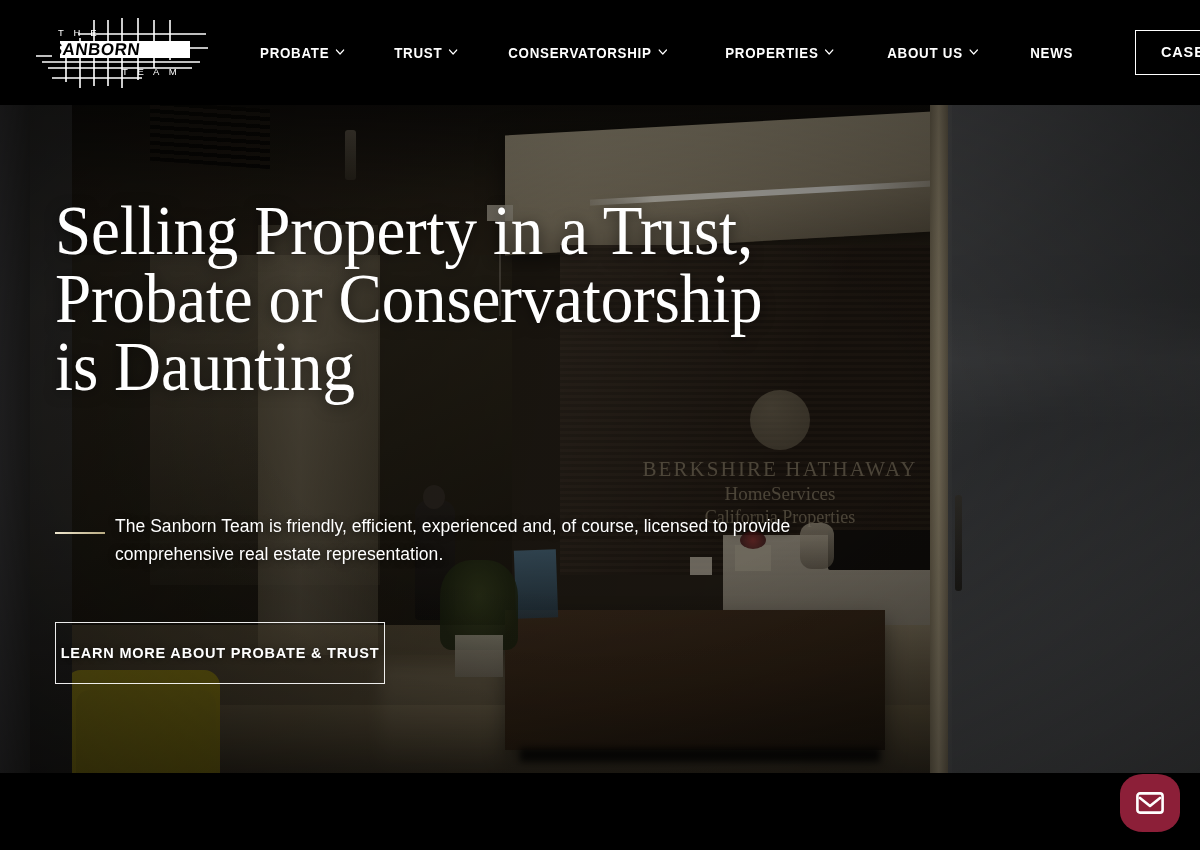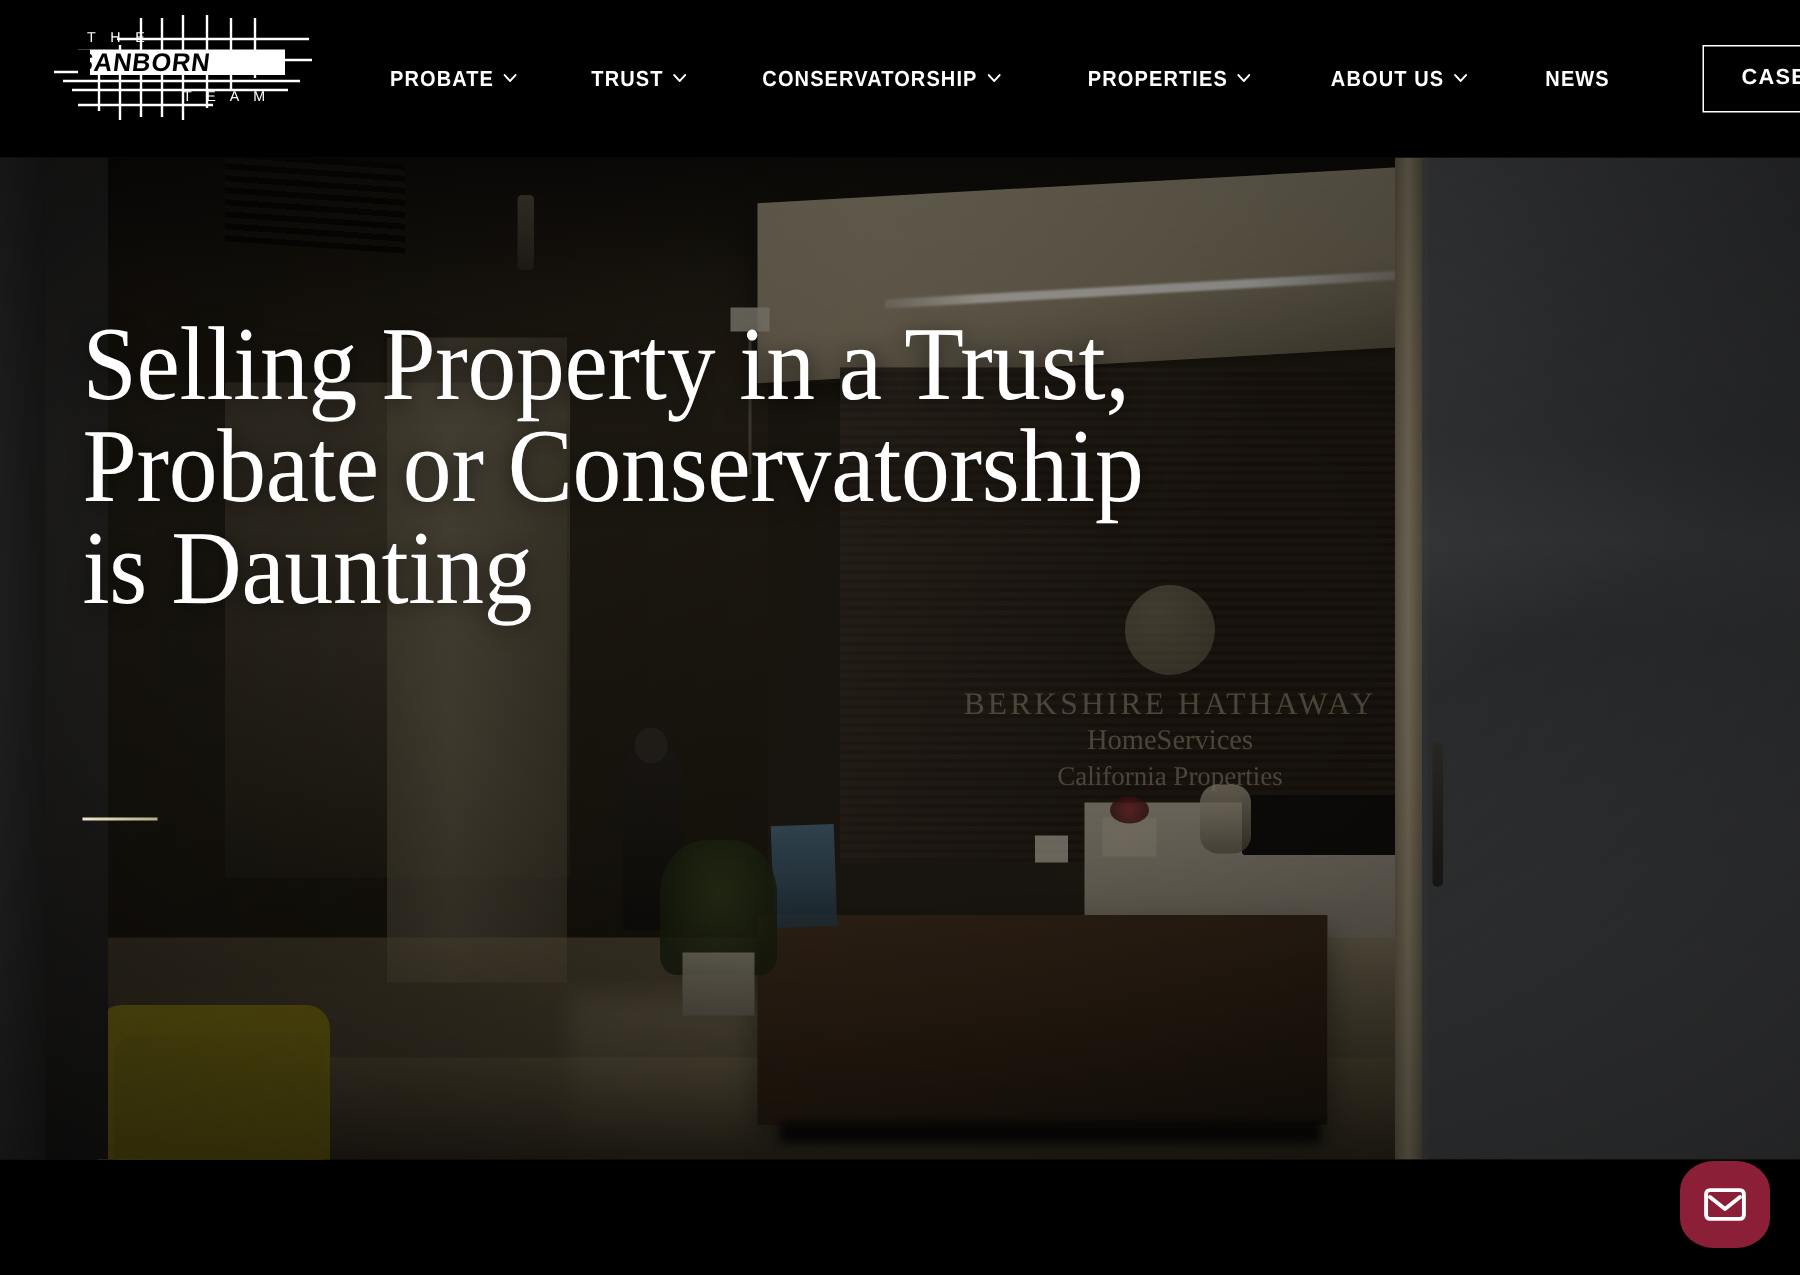--- a/index.html
+++ b/index.html
@@ -6,21 +6,21 @@
   * { margin:0; padding:0; box-sizing:border-box; }
   html,body{ width:1200px; height:850px; overflow:hidden; background:#000; }
   body{ font-family:"Liberation Sans", sans-serif; }
 
   .page{ position:relative; width:1200px; height:850px; background:#000; }
 
   
   .header{
     position:absolute; top:0; left:0; width:1200px; height:105px;
     background:#000; z-index:40;
-    display:flex; 
+    display:flex; align-items:center;
   }
   .logo-wrap{
     width:200px; height:90px; margin-left:22px;
     position:relative; flex:0 0 auto;
   }
   .logo-svg{ display:block; width:200px; height:90px; }
 
   .nav{
     display:flex; align-items:center; margin-left:38px; gap:0;
   }
@@ -246,21 +246,21 @@
     position:absolute; inset:0;
     background:linear-gradient(100deg,rgba(0,0,0,.58) 0%,rgba(0,0,0,.42) 45%,rgba(0,0,0,.40) 100%);
   }
   .hero-vignette{
     position:absolute; inset:0;
     background:radial-gradient(ellipse at 48% 45%,rgba(0,0,0,0) 35%,rgba(0,0,0,.45) 100%);
   }
 
   
   .hero-content{
-    position:absolute; left:0; top:105px; width:1141px; height:668px; z-index:20;
+    position:absolute; left:0; top:92px; width:1141px; height:668px; z-index:20;
   }
   .headline{
     position:absolute; left:55px; top:105px; width:760px;
     color:#fff;
     font-family:"Liberation Serif", serif;
     font-size:70px; line-height:0.97; font-weight:400;
     letter-spacing:-0.003em;
     text-shadow:0 2px 14px rgba(0,0,0,.55);
     transform:scaleX(.93); transform-origin:left top;
   }
@@ -457,22 +457,24 @@
   <div class="hero-content">
 
     <h1 class="headline">
       <span class="hl">Selling Property in a Trust,</span>
       <span class="hl">Probate or Conservatorship</span>
       <span class="hl">is Daunting</span>
     </h1>
 
     <div class="dash"></div>
 
+    <p class="subhead">The Sanborn Team is friendly, efficient, experienced and, of course, licensed to provide comprehensive real estate representation.</p>
 
     <div class="btn-row" style="top:530px;">
+      <button class="ghost-btn b1">LEARN MORE ABOUT PROBATE &amp; TRUST</button>
     </div>
   </div>
 
   <div class="bottom-band"></div>
 
   <button class="chat-btn">
     <span>
       <svg width="28" height="22" viewBox="0 0 28 22">
         <rect x="1.4" y="1.4" width="25.2" height="19.2" rx="2.6" ry="2.6" fill="none" stroke="#ffffff" stroke-width="2.6"></rect>
         <path d="M4 6l10 8 10-8" fill="none" stroke="#ffffff" stroke-width="2.6" stroke-linecap="round" stroke-linejoin="round"></path>

